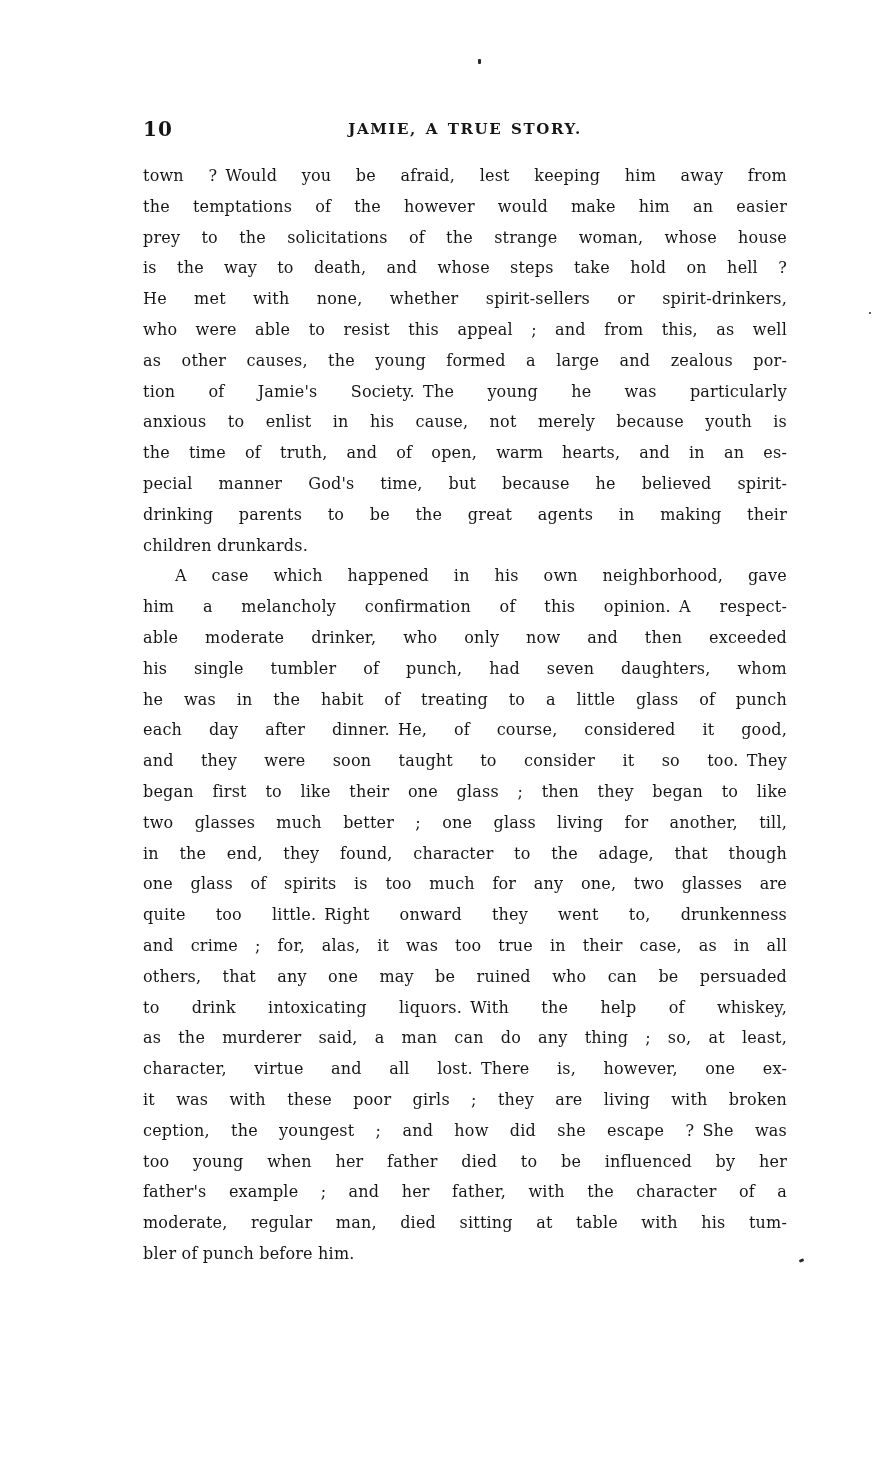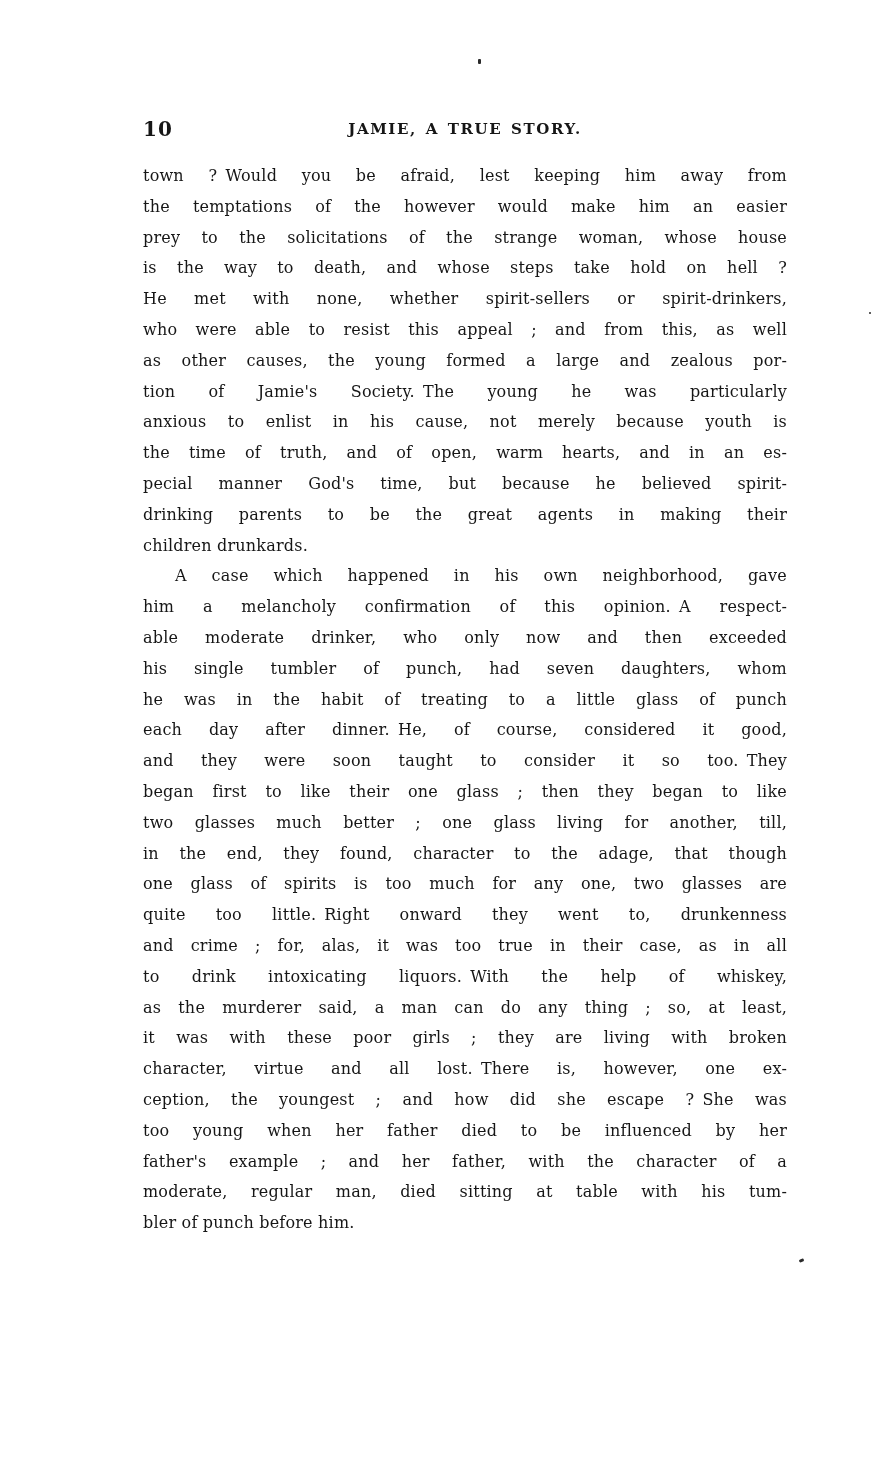--- a/index.html
+++ b/index.html
@@ -105,24 +105,25 @@
       <div class="line">his single tumbler of punch, had seven daughters, whom</div>
       <div class="line">he was in the habit of treating to a little glass of punch</div>
       <div class="line">each day after dinner. He, of course, considered it good,</div>
       <div class="line">and they were soon taught to consider it so too. They</div>
       <div class="line">began first to like their one glass ; then they began to like</div>
       <div class="line">two glasses much better ; one glass living for another, till,</div>
       <div class="line">in the end, they found, character to the adage, that though</div>
       <div class="line">one glass of spirits is too much for any one, two glasses are</div>
       <div class="line">quite too little. Right onward they went to, drunkenness</div>
       <div class="line">and crime ; for, alas, it was too true in their case, as in all</div>
+      <div class="line">others, that any one may be ruined who can be persuaded</div>
       <div class="line">to drink intoxicating liquors. With the help of whiskey,</div>
       <div class="line">as the murderer said, a man can do any thing ; so, at least,</div>
+      <div class="line">character, virtue and all lost. There is, however, one ex-</div>
       <div class="line">it was with these poor girls ; they are living with broken</div>
-      <div class="line">character, virtue and all lost. There is, however, one ex-</div>
       <div class="line">ception, the youngest ; and how did she escape ? She was</div>
       <div class="line">too young when her father died to be influenced by her</div>
       <div class="line">father's example ; and her father, with the character of a</div>
       <div class="line">moderate, regular man, died sitting at table with his tum-</div>
       <div class="line para-end">bler of punch before him.</div>
     </div>
 
   <div class="speck speck-a"></div>
   <div class="speck speck-b"></div>
   <div class="speck speck-c"></div>

